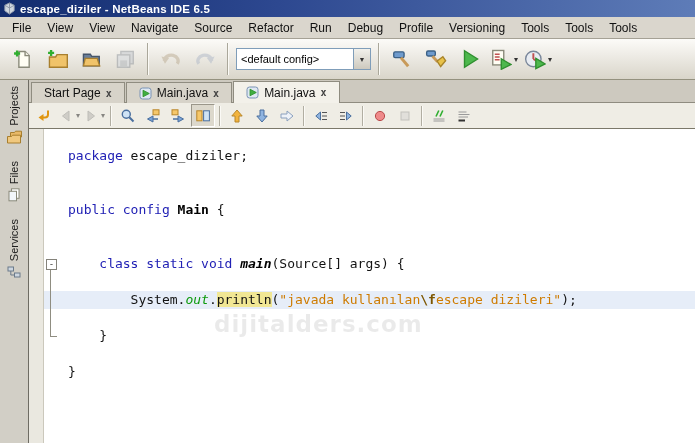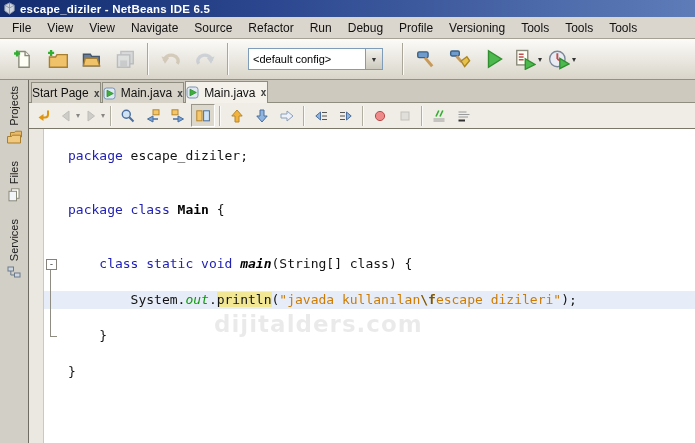--- a/index.html
+++ b/index.html
@@ -14,36 +14,36 @@
   .menubar{height:21px;background:#dad6cd;border-bottom:1px solid #a5a195;display:flex;align-items:center;padding-left:4px;flex:0 0 auto;}
   .menu-item{font-size:12px;color:#111;padding:16px 8px;cursor:default;}
 
   
   .toolbar{height:40px;background:linear-gradient(#fcfbf8,#d9d5ca);border-bottom:1px solid #94917f;display:flex;align-items:center;padding-left:6px;flex:0 0 auto;}
   .tbtn{width:32px;height:30px;display:flex;align-items:center;justify-content:center;border:1px solid transparent;position:relative;}
   .tbtn svg{width:22px;height:22px;}
   .tbtn.dis{opacity:.6;filter:grayscale(45%);}
   .tsep{width:1px;height:32px;background:#aaa79a;border-right:1px solid #fbfaf6;margin:0 5px;}
   .caret{font-size:8px;color:#333;margin-left:2px;}
-  .combo{display:flex;height:20px;margin:0 14px;border:1px solid #7f9db9;background:#fff;align-items:center;}
+  .combo{display:flex;height:20px;margin:0 2px;border:1px solid #7f9db9;background:#fff;align-items:center;}
   .combo .val{width:108px;font-size:11px;padding:0 4px;white-space:nowrap;overflow:hidden;color:#000;}
   .combo .drop{width:16px;height:100%;background:linear-gradient(#f2f1ec,#cdc9be);border-left:1px solid #7f9db9;display:flex;align-items:center;justify-content:center;font-size:7px;color:#333;}
 
   
   .lower{flex:1;display:flex;min-height:0;}
   .sidebar{width:28px;background:#d2cfc6;border-right:1px solid #6e6c63;display:flex;flex-direction:column;align-items:center;padding-top:6px;gap:16px;flex:0 0 auto;}
   .side-item{display:flex;flex-direction:column;align-items:center;gap:3px;cursor:default;}
   .vlabel{writing-mode:vertical-rl;transform:rotate(180deg);font-size:11px;color:#1c1c1c;}
   .side-item svg{width:16px;height:16px;}
 
   .rightcol{flex:1;display:flex;flex-direction:column;min-width:0;}
 
   
   .tabrow{height:22px;background:#cdc9bf;display:flex;align-items:flex-end;padding-left:2px;border-bottom:1px solid #8f8c80;flex:0 0 auto;}
-  .dtab{height:20px;display:flex;align-items:center;gap:5px;padding:0 0;font-size:12px;color:#111;background:#d7d3c9;border:1px solid #8f8c80;border-bottom:none;margin-right:1px;position:relative;top:1px;}
+  .dtab{height:20px;display:flex;align-items:center;gap:5px;padding:0 12px;font-size:12px;color:#111;background:#d7d3c9;border:1px solid #8f8c80;border-bottom:none;margin-right:1px;position:relative;top:1px;}
   .dtab.sel{background:#f3f1ea;height:21px;z-index:2;}
   .dtab .x{font-size:10px;font-weight:bold;color:#444;font-family:"DejaVu Sans Mono",monospace;}
   .dtab svg{width:13px;height:13px;}
 
   
   .etoolbar{height:25px;background:#efede5;border-bottom:1px solid #7b7869;display:flex;align-items:center;padding-left:3px;gap:1px;flex:0 0 auto;}
   .ebtn{width:22px;height:21px;display:flex;align-items:center;justify-content:center;border:1px solid transparent;}
   .ebtn svg{width:16px;height:16px;}
   .ebtn.pressed{background:#dcd8cc;border:1px solid #9a968a;border-bottom-color:#fff;border-right-color:#fff;}
   .ebtn.dis{opacity:.55;filter:grayscale(70%);}
@@ -397,24 +397,24 @@
         </div>
 
       <div class="editorwrap">
         <div class="gutter"></div>
         <div class="editor">
           <div class="cl hl" style="position:absolute;left:0;right:0;top:162px;height:18px;padding:0;"></div>
           <div class="code">
               <div class="cl"><span class="kw">package</span><span class="pl"> escape_diziler;</span></div>
               <div class="cl"></div>
               <div class="cl"></div>
-              <div class="cl"><span class="kw">package class</span><span class="pl"> </span><span class="cb">Main</span><span class="pl"> {</span></div>
-              <div class="cl"></div>
-              <div class="cl"></div>
-              <div class="cl"><span class="pl">    </span><span class="kw">class static void</span><span class="pl"> </span><span class="mi">main</span><span class="pl">(String[] class) {</span></div>
+              <div class="cl"><span class="kw">public config</span><span class="pl"> </span><span class="cb">Main</span><span class="pl"> {</span></div>
+              <div class="cl"></div>
+              <div class="cl"></div>
+              <div class="cl"><span class="pl">    </span><span class="kw">class static void</span><span class="pl"> </span><span class="mi">main</span><span class="pl">(Source[] args) {</span></div>
               <div class="cl"></div>
               <div class="cl hl"><span class="pl">        System.</span><span class="fl">out</span><span class="pl">.</span><span class="oc">println</span><span class="pl">(</span><span class="st">"javada kullanılan</span><span class="es">\f</span><span class="st">escape dizileri"</span><span class="pl">);</span></div>
               <div class="cl"></div>
               <div class="cl"><span class="pl">    }</span></div>
               <div class="cl"></div>
               <div class="cl"><span class="pl">}</span></div>
             </div>
           <div class="foldbox">-</div>
           <div class="foldline"></div>
           <div class="watermark">dijitalders.com</div>

